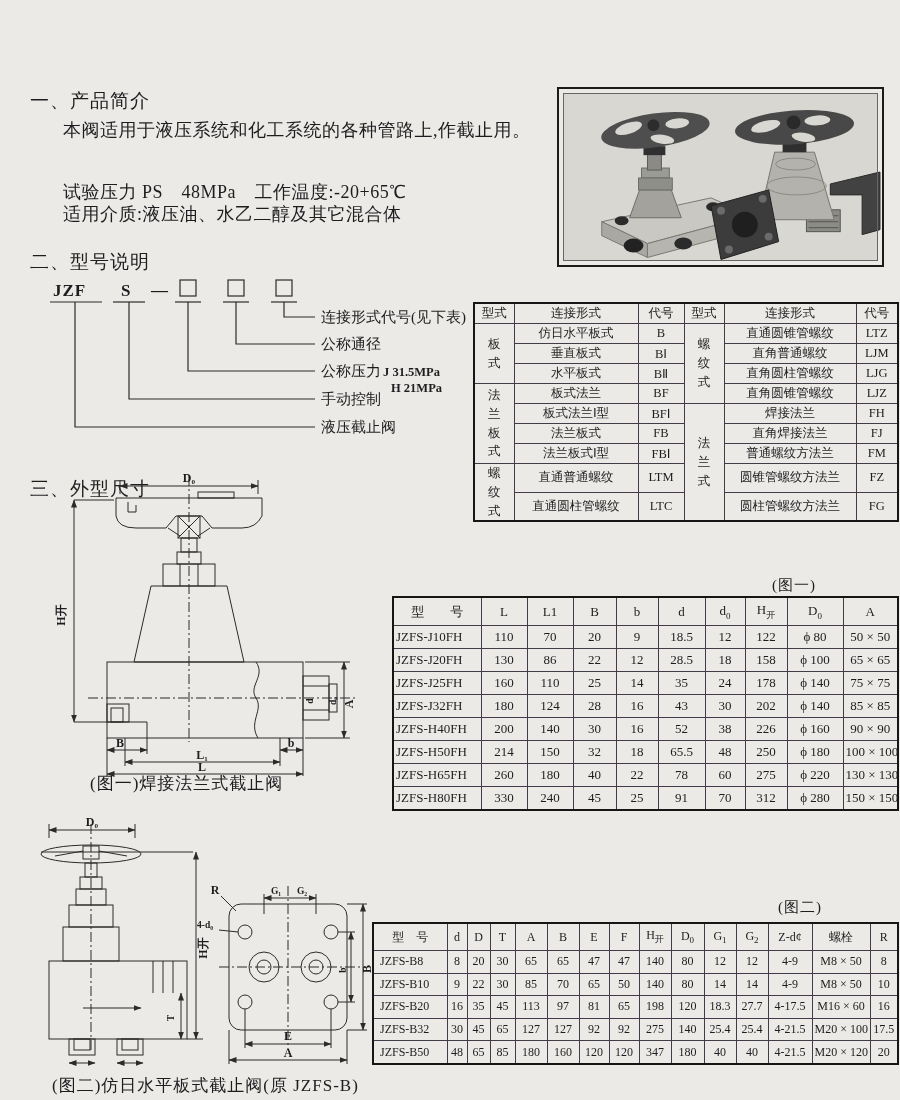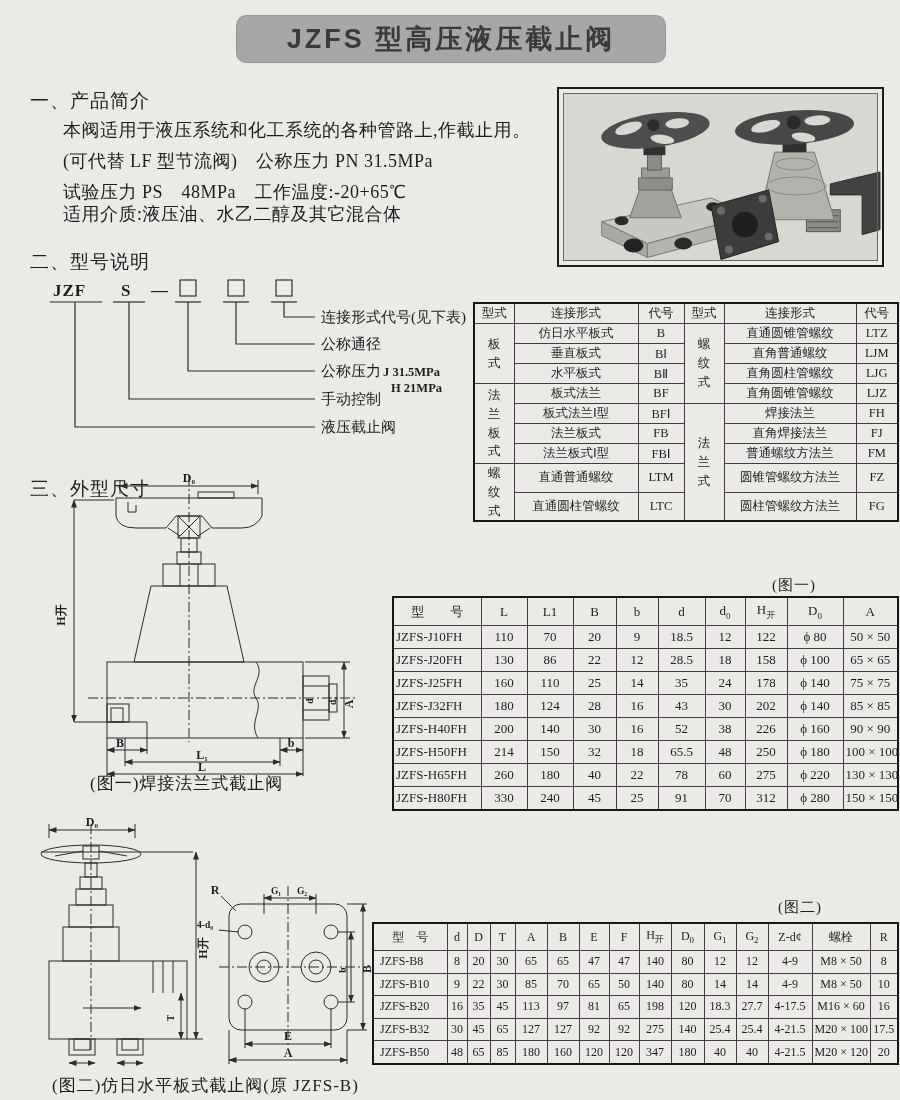--- a/index.html
+++ b/index.html
@@ -44,25 +44,23 @@
   .dim-s{font-size:9.5px;font-weight:bold;}
   .code{font-size:17px;font-weight:bold;letter-spacing:1px;}
   .lbl{font-size:15px;}
   .lbl-s{font-size:12.5px;font-weight:bold;}
 </style>
 </head>
 <body>
 
 <div class="page">
 
-  <div class="banner">JZFS 型高压液压截止阀</div>
 
   <div class="sec" id="sec1">一、产品简介</div>
   <div class="para" id="p1">本阀适用于液压系统和化工系统的各种管路上,作截止用。</div>
-  <div class="para" id="p2">(可代替 LF 型节流阀)　公称压力 PN 31.5MPa</div>
   <div class="para" id="p3">试验压力 PS　48MPa　工作温度:-20+65℃</div>
   <div class="para" id="p4">适用介质:液压油、水乙二醇及其它混合体</div>
 
   <div class="photo">
     <div class="photo-inner">
       <svg viewBox="0 0 315 166" style="position:static;width:100%;height:100%">
 
         <g>
           <polygon points="38,128 148,104 188,122 84,150" fill="#c9c8c2" stroke="#7a7a74"></polygon>
           <polygon points="38,128 84,150 84,164 38,142" fill="#a9a8a2" stroke="#7a7a74"></polygon>

